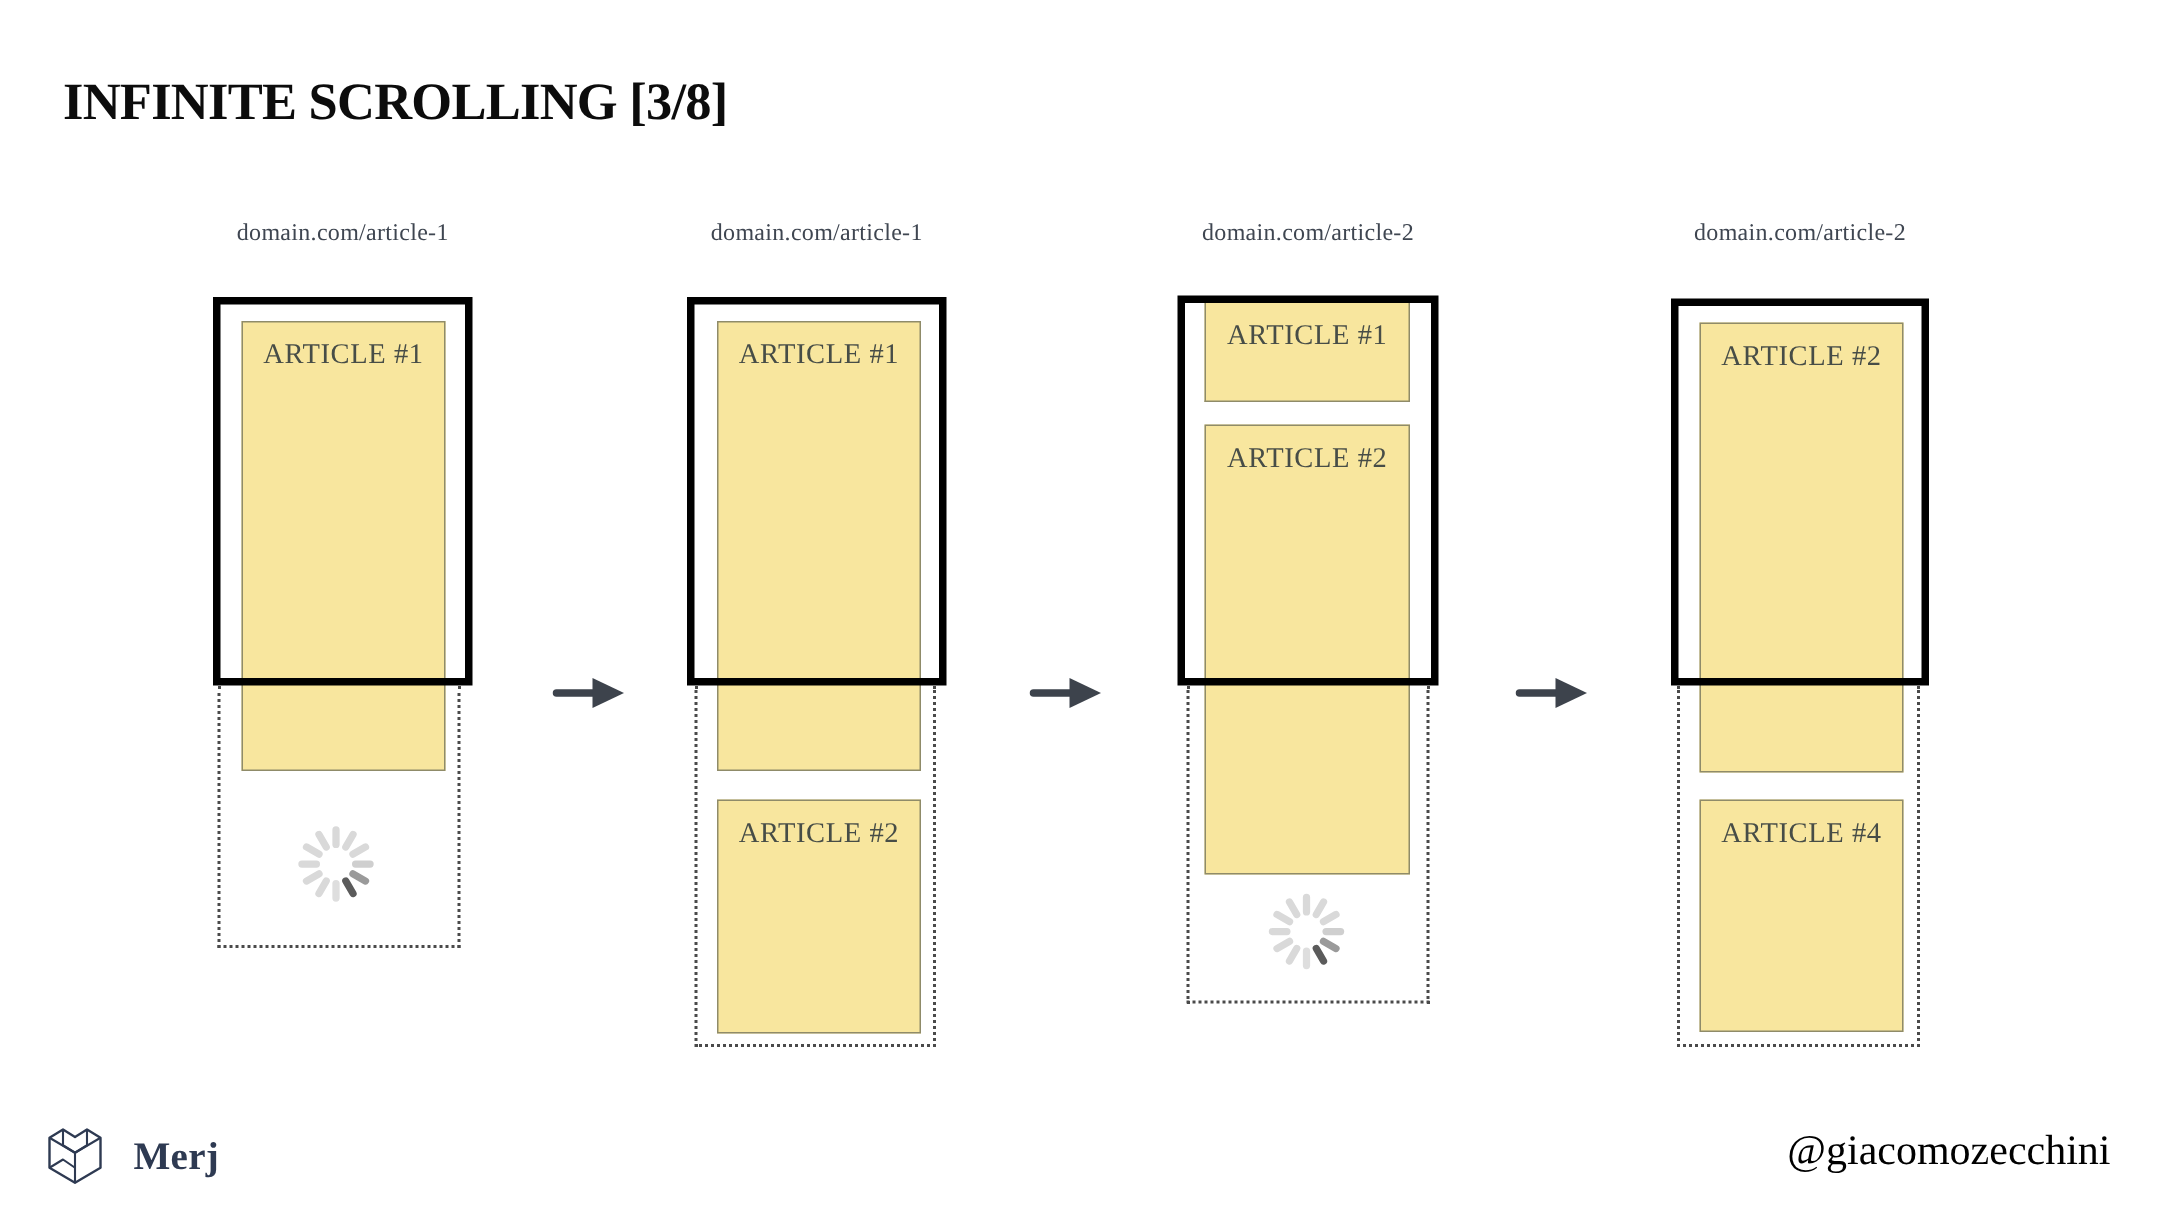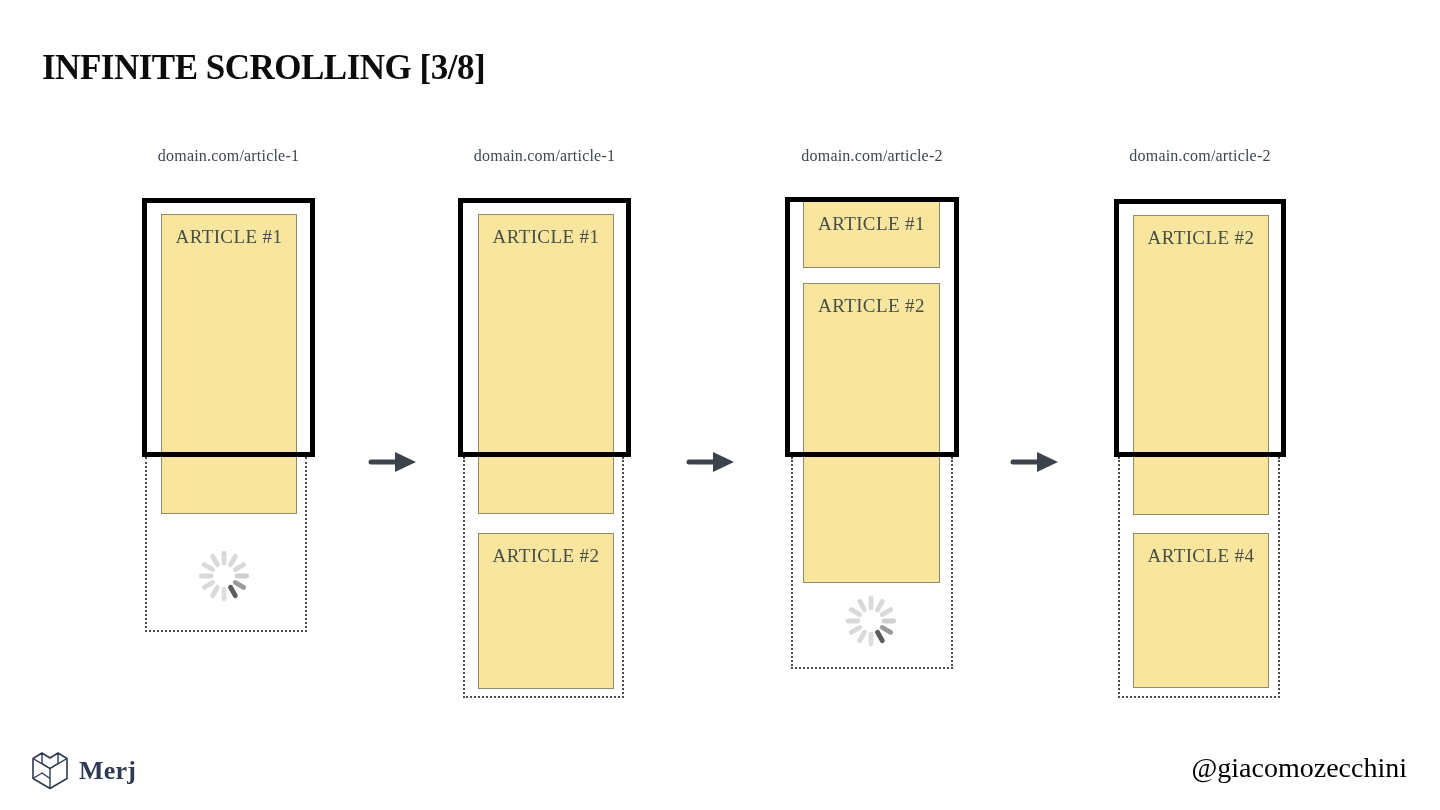--- a/index.html
+++ b/index.html
@@ -57,21 +57,21 @@
   .p4-viewport { left:1114px; top:199px; width:172px; height:258px; }
   .p4-a2       { left:1133px; top:215px; width:136px; height:300px; }
   .p4-a3       { left:1133px; top:533px; width:136px; height:155px; }
   .p4-dotted   { left:1118px; top:457px; width:162px; height:241px; }
   
   .arrow1 { left:368px;  top:450px; }
   .arrow2 { left:686px;  top:450px; }
   .arrow3 { left:1010px; top:450px; }
 
   
-  .footer-logo { position:absolute; left:30px; top:750px; display:flex; align-items:center; gap:9px; }
+  .footer-logo { position:absolute; left:30px; top:750px; display:flex; align-items:center; gap:19px; }
   .brand-name  { font-size:26px; font-weight:bold; color:#2e3a52; letter-spacing:0.2px; }
   .handle {
     position:absolute; right:33px; top:752px;
     font-size:28px; color:#000000;
   }
 </style>
 </head>
 <body>
 
 <div id="canvas">

